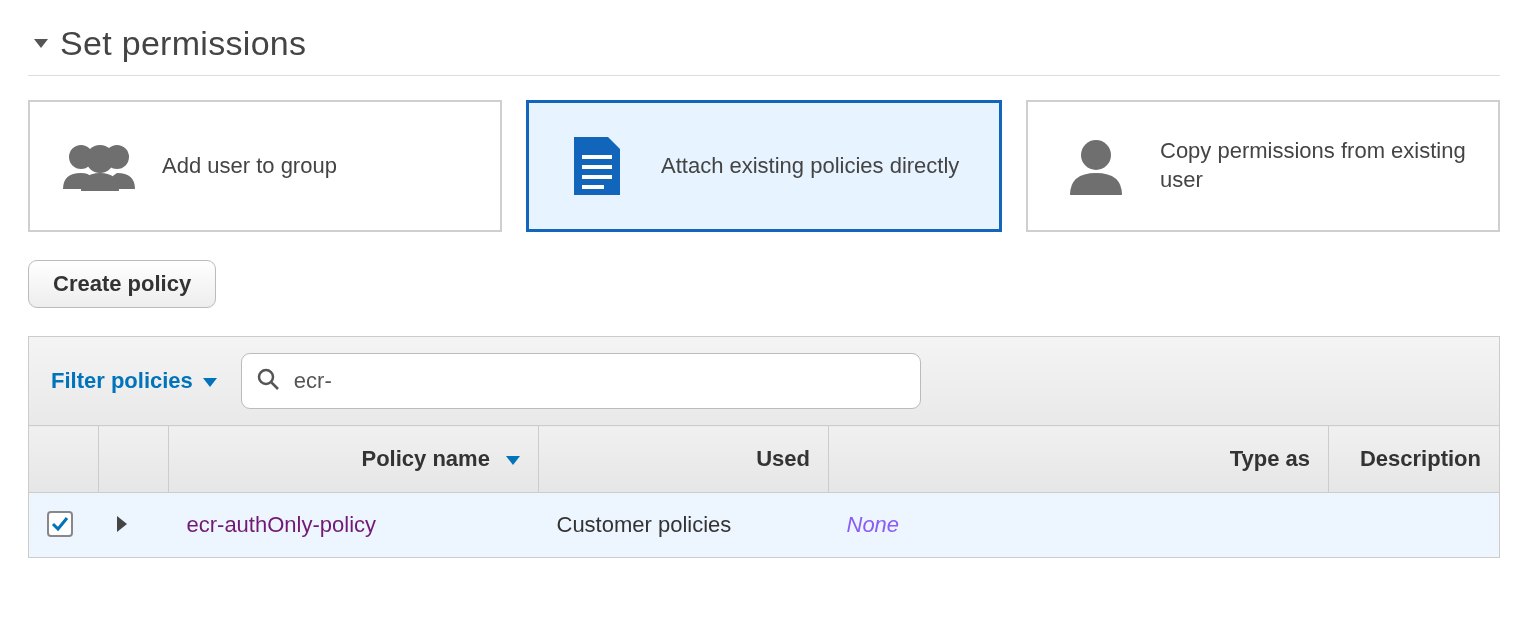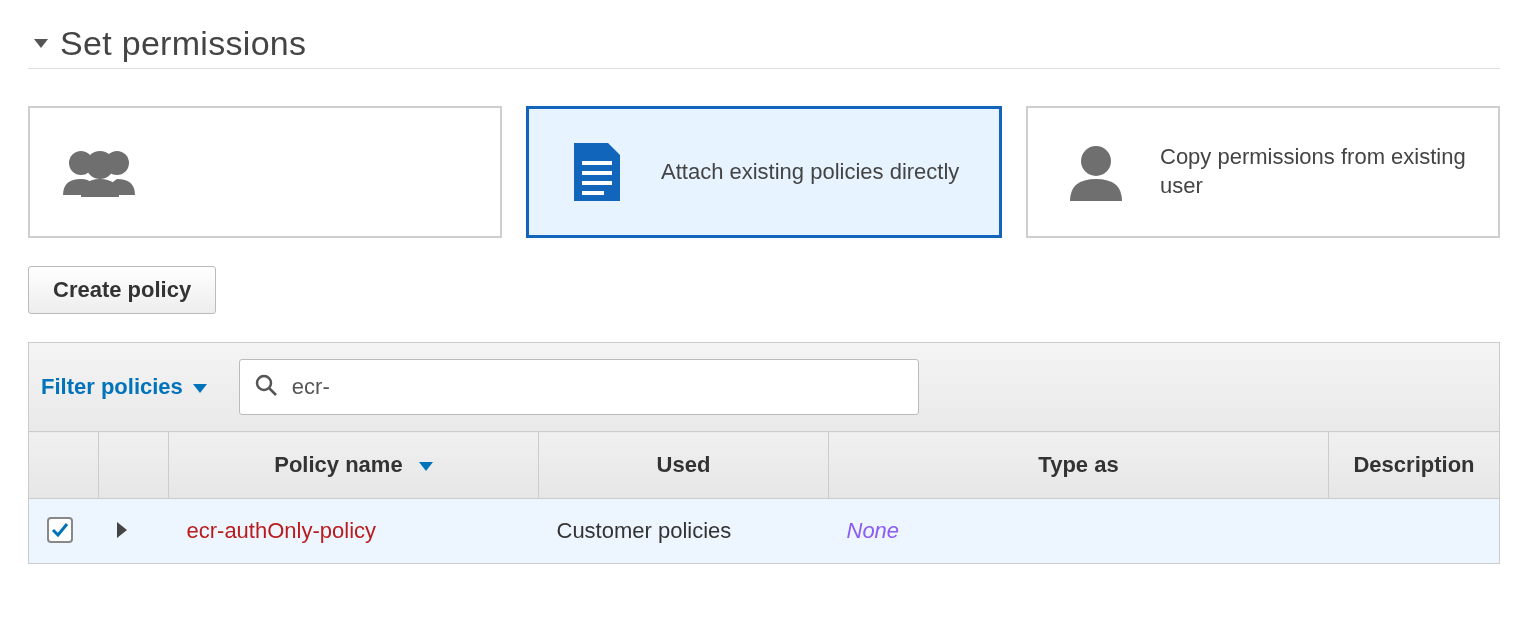--- a/index.html
+++ b/index.html
@@ -10,23 +10,23 @@
       background: #fff;
       width: 1528px;
     }
     .container { padding: 24px 28px 20px 28px; }
 
     
     .section-header {
       display: flex;
       align-items: center;
       gap: 12px;
-      padding-bottom: 5px;
+      padding-bottom: 12px;
       border-bottom: 1px solid #ddd;
-      margin-bottom: 37px;
+      margin-bottom: 24px;
     }
     .section-header .caret {
       width: 0; height: 0;
       border-left: 7px solid transparent;
       border-right: 7px solid transparent;
       border-top: 9px solid #555;
       margin-left: 6px;
     }
     .section-header h2 {
       font-size: 34px;
@@ -72,31 +72,31 @@
     
     .create-policy-btn {
       display: inline-flex;
       align-items: center;
       padding: 10px 24px;
       font-size: 22px;
       font-weight: 700;
       color: #333;
       background: linear-gradient(#fff, #ededed);
       border: 1px solid #bbb;
-      border-radius: 3px;
+      border-radius: 9px;
       cursor: pointer;
       margin-bottom: 28px;
     }
 
     
     .toolbar {
       display: flex;
       align-items: center;
-      gap: 32px;
-      padding: 16px 12px;
+      gap: 24px;
+      padding: 16px 22px;
       background: linear-gradient(#f4f4f4, #e9e9e9);
       border: 1px solid #ccc;
       border-bottom: none;
     }
     .filter-link {
       display: inline-flex;
       align-items: center;
       gap: 10px;
       color: #0073bb;
       font-size: 22px;
@@ -119,33 +119,33 @@
       left: 16px; top: 50%;
       transform: translateY(-50%);
       color: #555;
     }
     .search-input {
       width: 100%;
       padding: 14px 16px 14px 52px;
       font-size: 22px;
       color: #555;
       border: 1px solid #bbb;
-      border-radius: 3px;
+      border-radius: 9px;
       background: #fff;
       outline: none;
     }
 
     
     table {
       width: 100%;
       border-collapse: collapse;
       border: 1px solid #ccc;
     }
     thead th {
-      text-align: center;
+      text-align: right;
       font-size: 22px;
       font-weight: 700;
       color: #333;
       background: linear-gradient(#f0f0f0, #e6e6e6);
       padding: 20px 18px;
       border: 1px solid #ccc;
     }
     thead th.sel { width: 70px; }
     thead th.expand { width: 70px; }
     thead th.name { width: 370px; }
@@ -161,21 +161,21 @@
       vertical-align: middle;
     }
     tbody td {
       padding: 18px;
       font-size: 22px;
       background: #edf5ff;
       border-top: 1px solid #ccc;
       vertical-align: middle;
     }
     tbody td.name a {
-      color: #b91c1c;
+      color: #701a75;
       text-decoration: none;
       text-align: center;
     }
     tbody td .none {
       color: #8b5cf6;
       font-style: italic;
     }
     .checkbox {
       width: 26px; height: 26px;
       border: 2px solid #888;
@@ -214,20 +214,21 @@
       <span class="icon-wrap">
         <svg width="78" height="54" viewBox="0 0 78 54">
           <circle cx="22" cy="18" r="12" fill="#6f6f6f"></circle>
           <circle cx="41" cy="20" r="14" fill="#6f6f6f"></circle>
           <circle cx="58" cy="18" r="12" fill="#6f6f6f"></circle>
           <path d="M 4 50 Q 4 34 22 34 Q 30 34 32 38 L 32 50 Z" fill="#6f6f6f"></path>
           <path d="M 22 52 Q 22 34 41 34 Q 60 34 60 52 Z" fill="#6f6f6f"></path>
           <path d="M 50 50 Q 50 38 58 34 Q 76 34 76 50 Z" fill="#6f6f6f"></path>
         </svg>
       </span>
+      <span class="label">Add user to group</span>
     </div>
 
     <div class="card selected">
       <span class="icon-wrap">
         <svg width="54" height="62" viewBox="0 0 54 62">
           <path d="M 4 2 L 38 2 L 50 14 L 50 60 L 4 60 Z" fill="#1166bb"></path>
           <rect x="12" y="20" width="30" height="4" fill="#fff"></rect>
           <rect x="12" y="30" width="30" height="4" fill="#fff"></rect>
           <rect x="12" y="40" width="30" height="4" fill="#fff"></rect>
           <rect x="12" y="50" width="22" height="4" fill="#fff"></rect>

